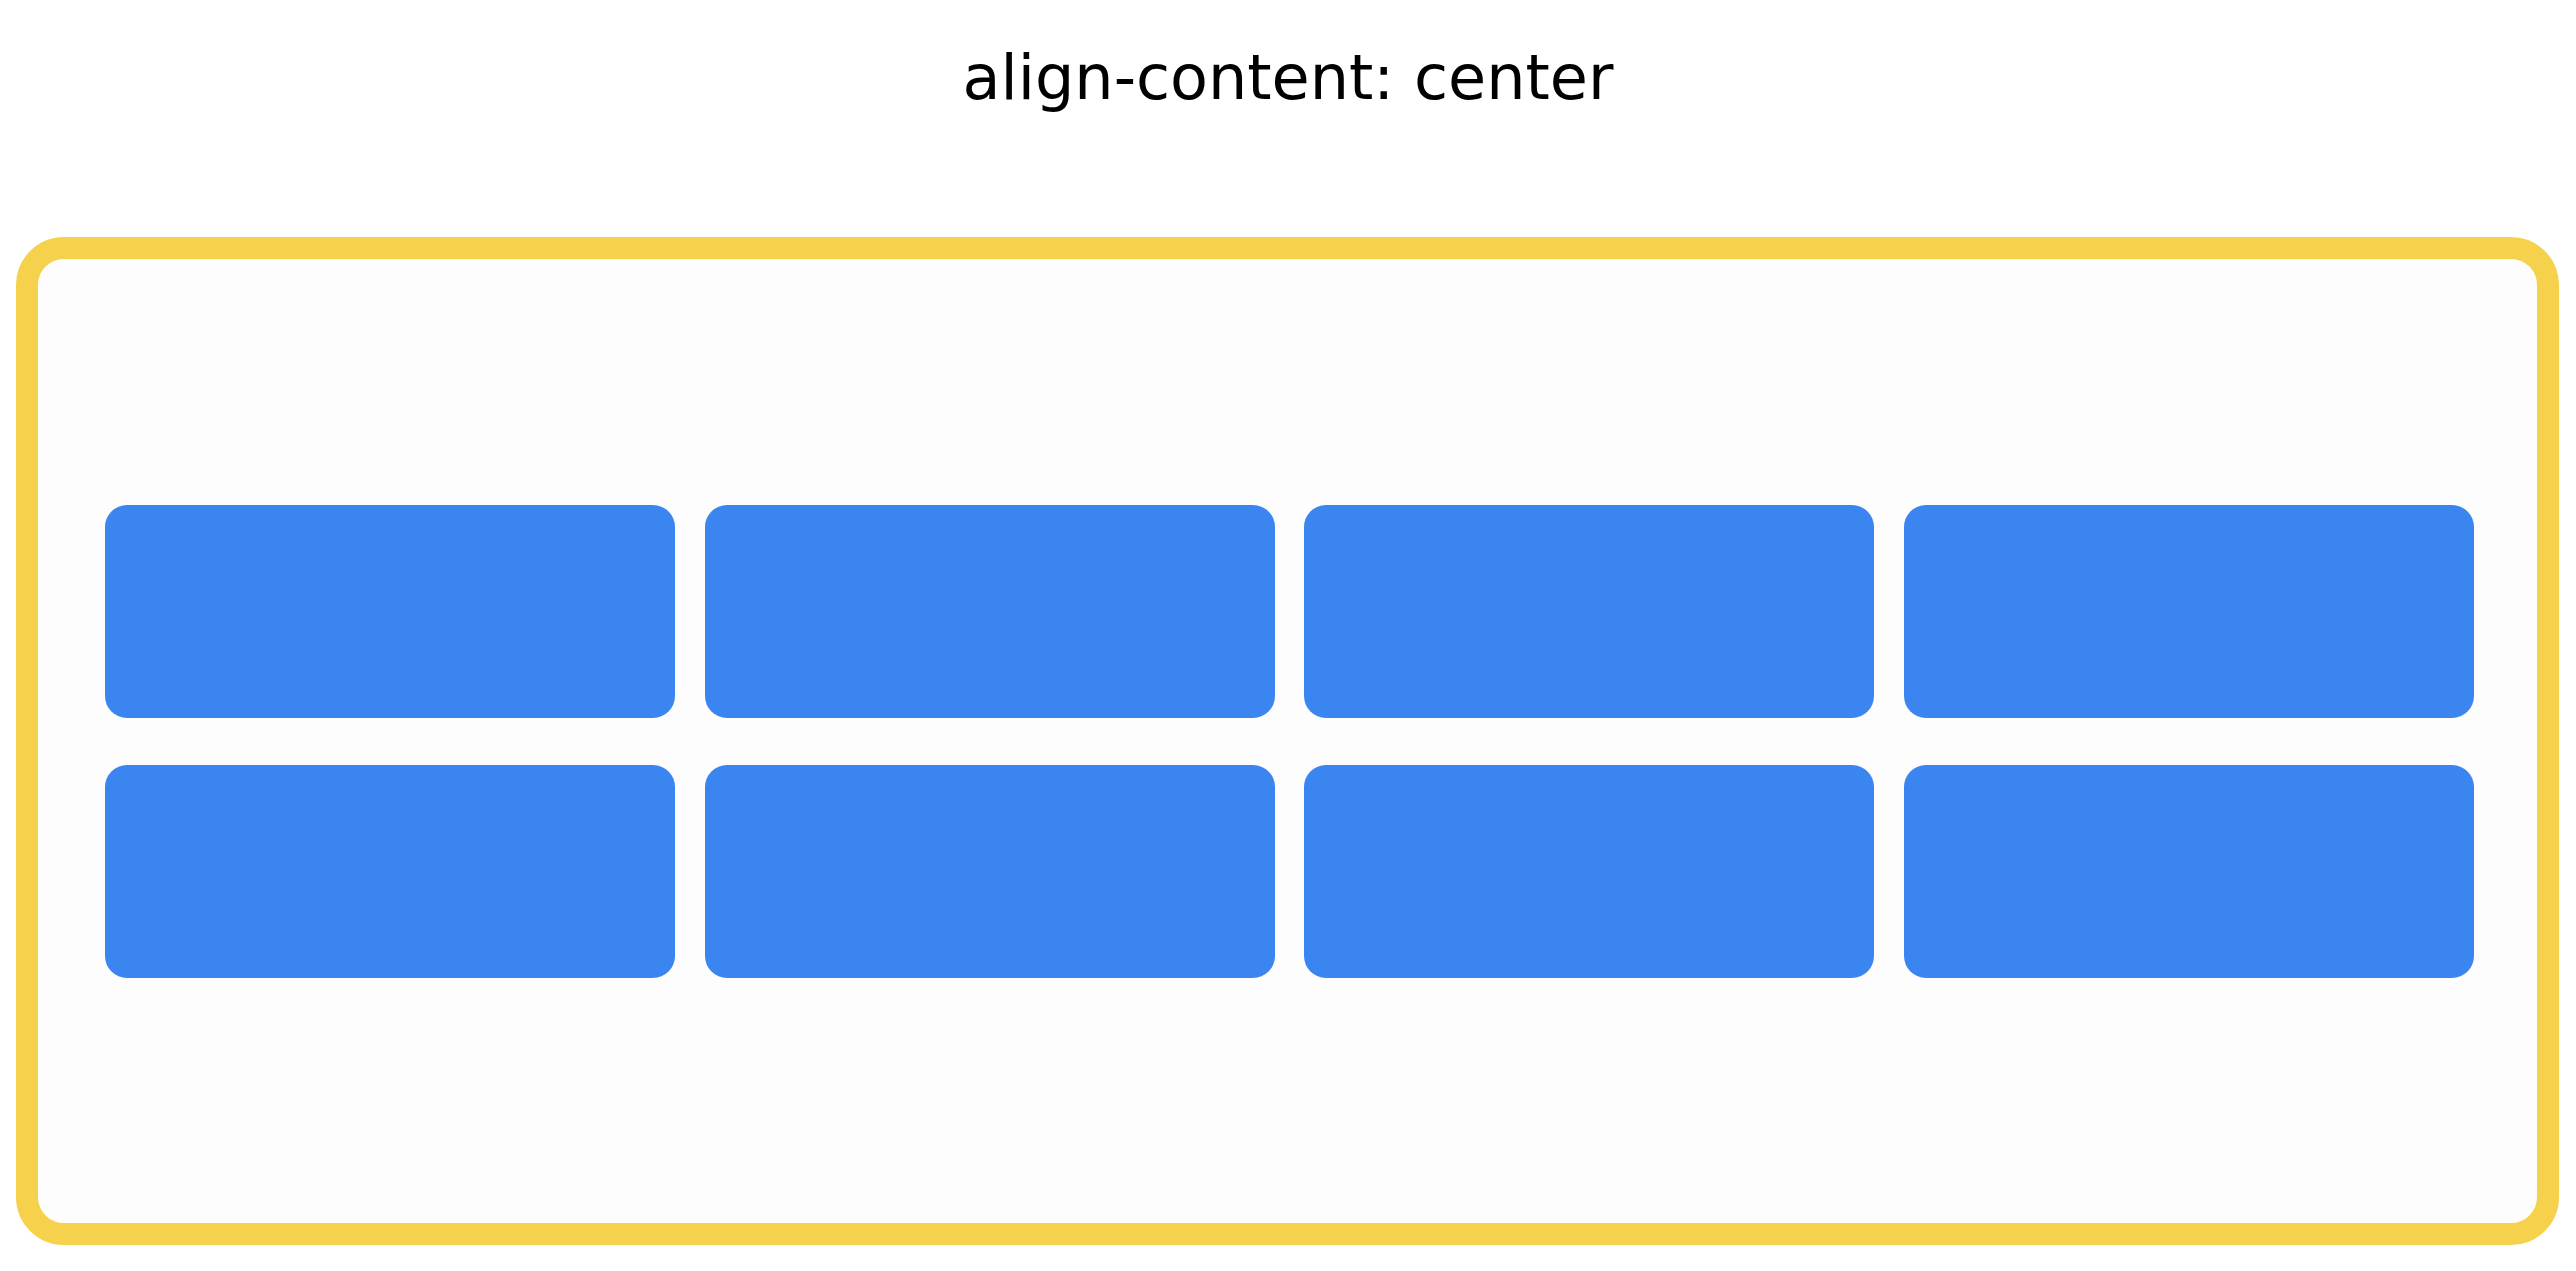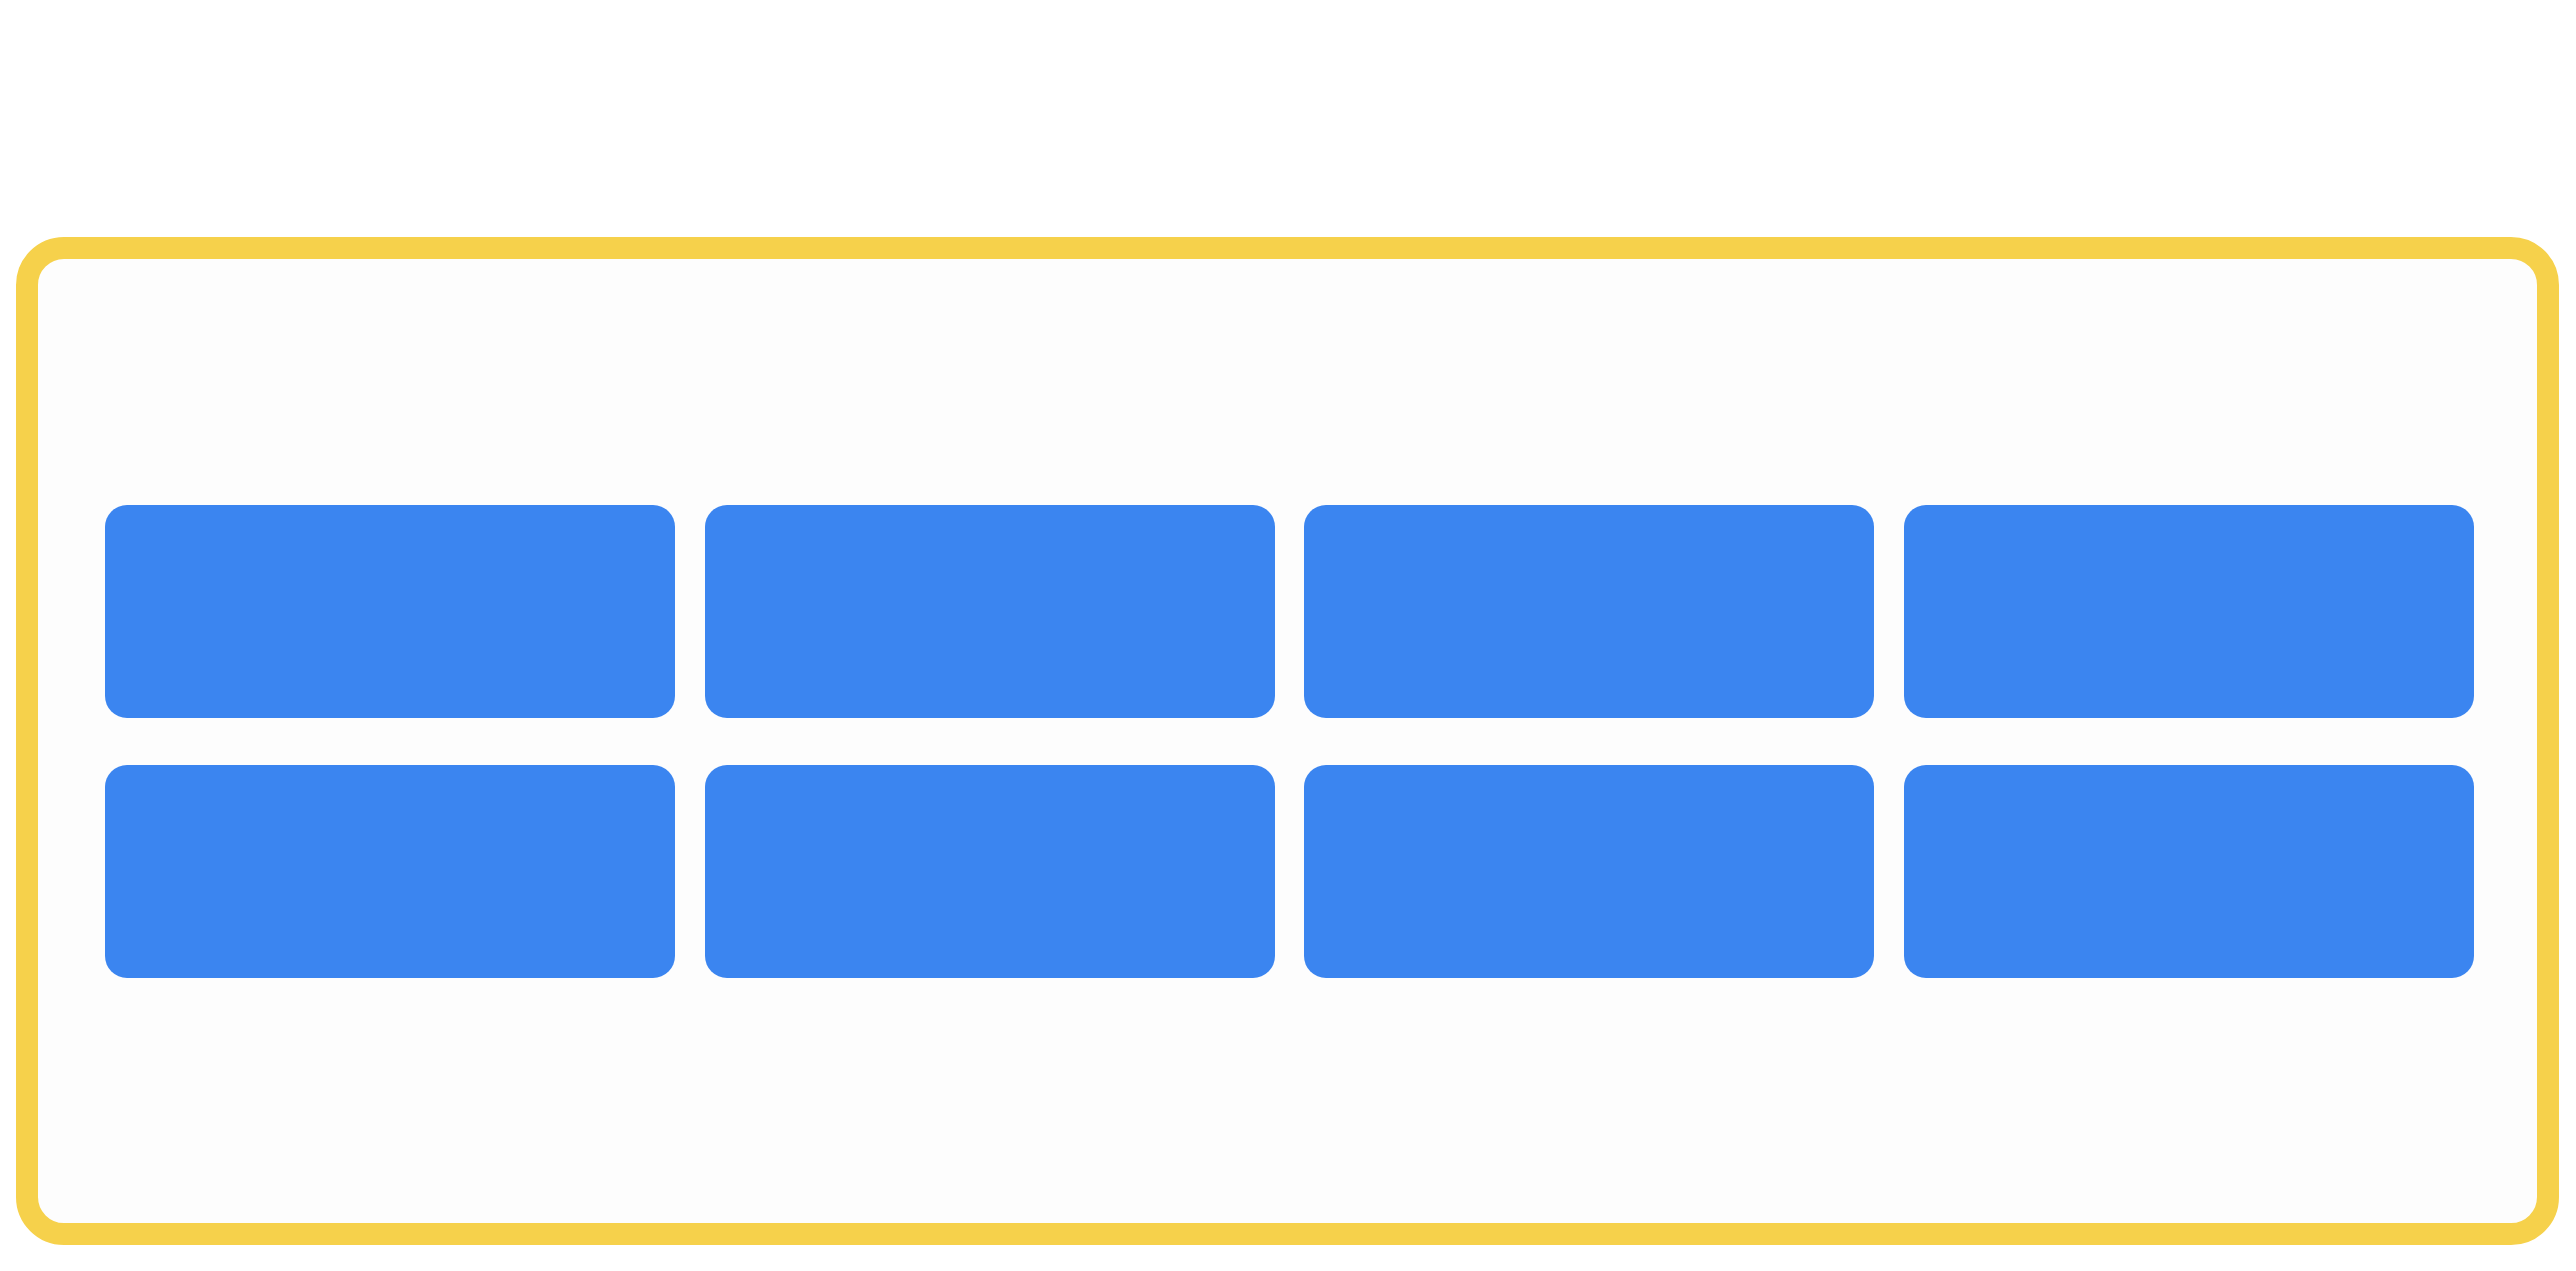--- a/index.html
+++ b/index.html
@@ -60,20 +60,21 @@
     border-radius: 22px;
     flex: 0 0 auto;
     box-sizing: border-box;
   }
 </style>
 </head>
 <body>
 
 <div id="root">
 
+  <div class="demo-title">align-content: center</div>
 
   <div class="flex-container">
     <div class="flex-item"></div>
     <div class="flex-item"></div>
     <div class="flex-item"></div>
     <div class="flex-item"></div>
     <div class="flex-item"></div>
     <div class="flex-item"></div>
     <div class="flex-item"></div>
     <div class="flex-item"></div>

